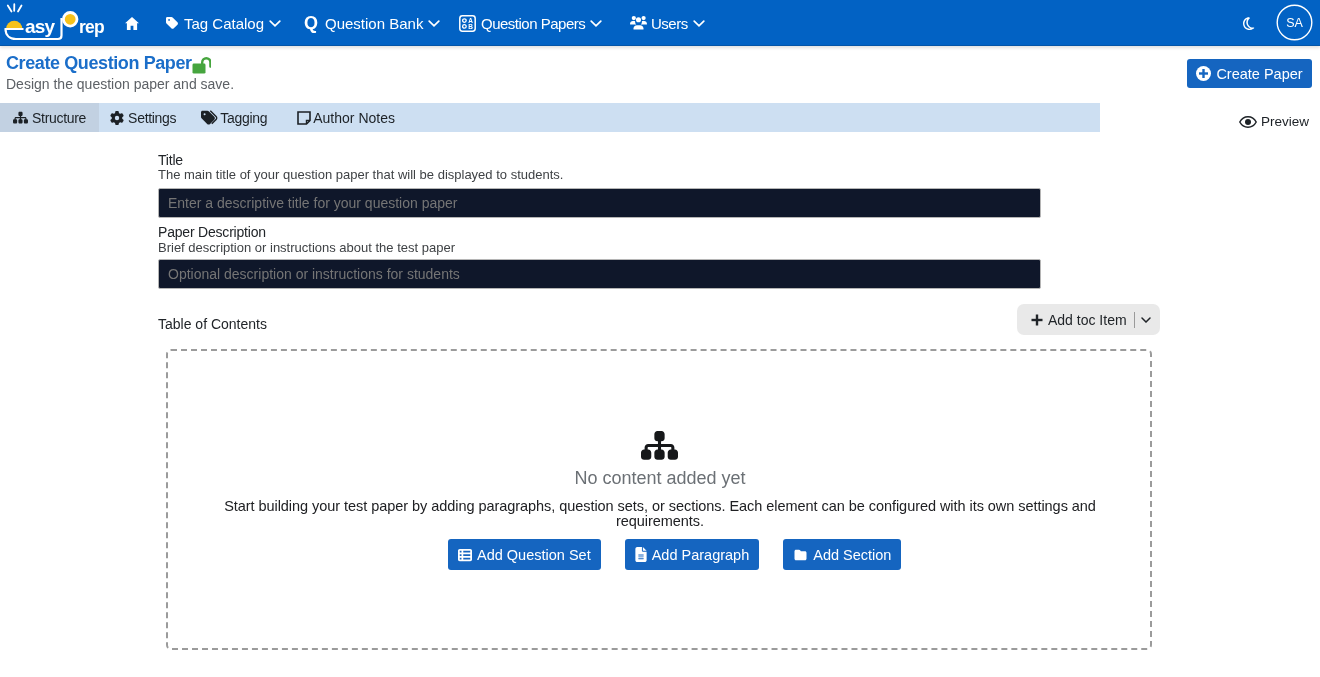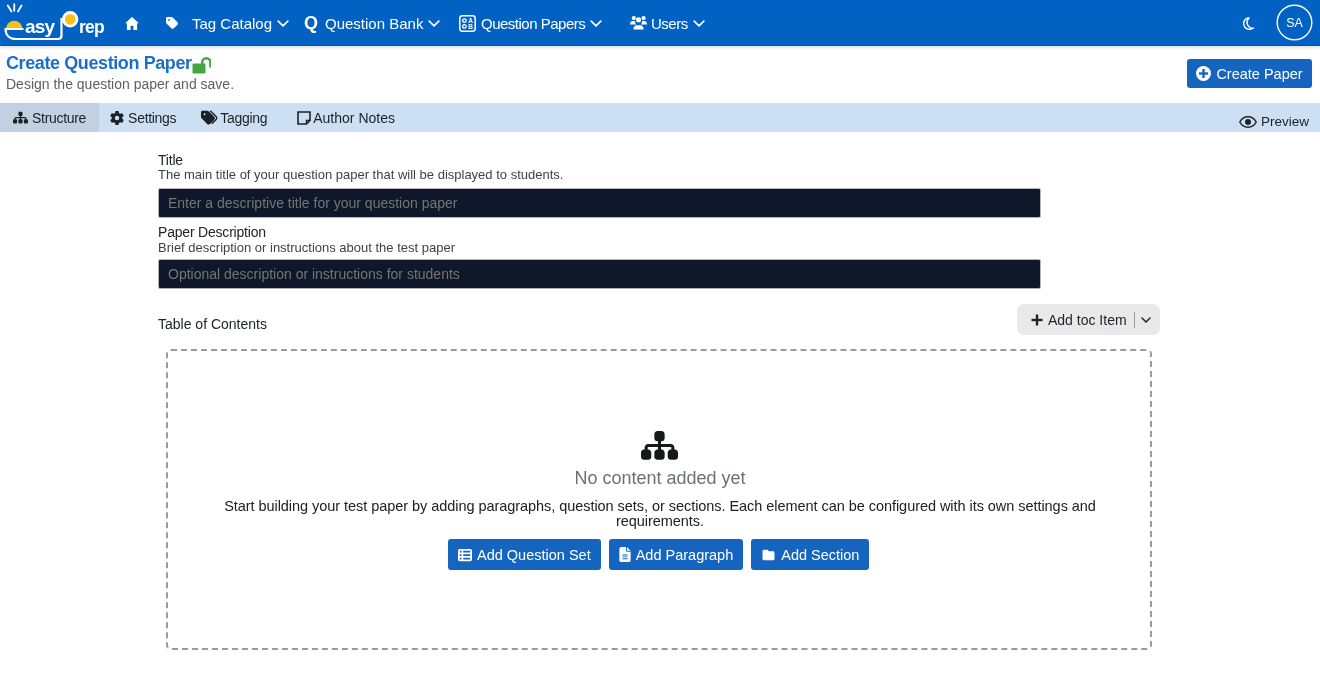--- a/index.html
+++ b/index.html
@@ -8,37 +8,37 @@
 svg{display:block}
 
 .nav{position:absolute;left:0;top:0;width:1320px;height:46px;background:#0262c4;border-bottom:1px solid #0455a8;box-shadow:0 2px 3px rgba(0,0,0,.12)}
 .nav .it{position:absolute;display:flex;align-items:center;color:#fff;font-size:15px;white-space:nowrap}
 .caret{margin-left:5px}
 
 .h1t{position:absolute;left:6px;top:53px;font-size:18px;font-weight:bold;letter-spacing:-.4px;color:#1b6ec9;display:flex;align-items:center}
 .sub{position:absolute;left:6px;top:76px;font-size:14px;color:#5d6166}
 .cpbtn{position:absolute;left:1187px;top:59px;width:125px;height:29px;background:#1565c0;border-radius:3px;color:#fff;font-size:14.5px;display:flex;align-items:center;justify-content:center}
 
-.tabs{position:absolute;left:0;top:103px;width:1320px;height:29px;background:#cddff2;display:flex;align-items:stretch;color:#1c2126;font-size:14px;letter-spacing:-.3px}
+.tabs{position:absolute;left:0;top:103px;width:1100px;height:29px;background:#cddff2;display:flex;align-items:stretch;color:#1c2126;font-size:14px;letter-spacing:-.3px}
 .tab{display:flex;align-items:center;padding:0 13px}
 .tab.s2{padding-left:11px}.tab.s3{padding-left:12px}.tab.s3 svg{margin-right:2px}.tab.s4 svg{margin-right:2px}.tab.s4{padding-left:17px;letter-spacing:0}
 .tab svg,.tab .ticn{margin-right:4px}
 .tab.act{background:#c2d1e2}
 .prev{position:absolute;right:11px;top:103px;height:37px;display:flex;align-items:center;font-size:13.5px;color:#1c2126}
 
 .lbl{position:absolute;left:158px;font-size:14px;font-weight:normal;color:#212529;letter-spacing:-.2px}
 .hlp{position:absolute;left:158px;font-size:13px;color:#3f4245}
 .inp{position:absolute;left:158px;width:883px;height:30px;background:#0f172a;border:1px solid #b5b5b5;border-radius:2px;font-size:14px;color:#757575;display:flex;align-items:center;padding-left:9px}
 .toclbl{position:absolute;left:158px;top:316px;font-size:14px;color:#212529}
 .tocbtn{position:absolute;left:1017px;top:304px;width:143px;height:31px;background:#e9e9e9;border-radius:7px;display:flex;align-items:center;font-size:14px;color:#212529}
 
 .box{position:absolute;left:166px;top:349px;width:986px;height:301px;border:2px dashed #9b9b9b;border-radius:5px}
 .nc{position:absolute;left:0;top:468px;width:1320px;text-align:center;font-size:18px;color:#6b7075}
 .para{position:absolute;left:190px;top:499px;width:940px;text-align:center;font-size:14.5px;line-height:15px;color:#202124;letter-spacing:-.05px}
-.brow{position:absolute;left:448px;top:539px;display:flex;gap:8px}
+.brow{position:absolute;left:448px;top:539px;display:flex;gap:24px}
 .bbtn{height:31px;background:#1565c0;border-radius:3px;color:#fff;font-size:14.5px;display:flex;align-items:center;padding:0 10px}
 .bbtn svg{margin-right:5px}
 </style>
 </head>
 <body>
 <div class="nav">
     <svg width="108" height="44" viewBox="0 0 108 44" style="position:absolute;left:0px;top:1px">
 <g stroke="#fff" stroke-width="1.8" stroke-linecap="round">
 <line x1="7.8" y1="4.5" x2="11.5" y2="10.5"></line>
         <line x1="14.3" y1="3.2" x2="14.2" y2="9.8"></line>
@@ -52,21 +52,21 @@
 </svg>
 <div class="it" style="left:125px;top:0;height:46px">
       <svg width="14" height="13" viewBox="0 0 15 14">
         <path d="M7.5 0 L15 6.8 H13 V14 H9 V9.5 H6 V14 H2 V6.8 H0 Z" fill="#fff"></path>
       </svg>
     </div>
 <div class="it" style="left:166px;top:0;height:46px">
       <svg width="14" height="14" viewBox="0 0 512 512">
         <path d="M0 80V229.5c0 17 6.7 33.3 18.7 45.3l176 176c25 25 65.5 25 90.5 0L418.7 317.3c25-25 25-65.5 0-90.5l-176-176c-12-12-28.3-18.7-45.3-18.7H48C21.5 32 0 53.5 0 80zm112 32a32 32 0 1 1 0 64 32 32 0 1 1 0-64z" fill="#fff"></path>
       </svg>
-      <span style="margin-left:12px">Tag Catalog</span>
+      <span style="margin-left:4px">Tag Catalog</span>
       <svg class="caret" width="12" height="7" viewBox="0 0 12 7">
         <path d="M1.2 1.2 L6 5.8 L10.8 1.2" fill="none" stroke="#fff" stroke-width="1.7" stroke-linecap="round"></path>
       </svg>
     </div>
 <div class="it" style="left:304px;top:0;height:46px">
       <span style="font-size:18px;font-weight:bold">Q</span>
       <span style="margin-left:7px">Question Bank</span>
       <svg class="caret" width="12" height="7" viewBox="0 0 12 7">
         <path d="M1.2 1.2 L6 5.8 L10.8 1.2" fill="none" stroke="#fff" stroke-width="1.7" stroke-linecap="round"></path>
       </svg>

